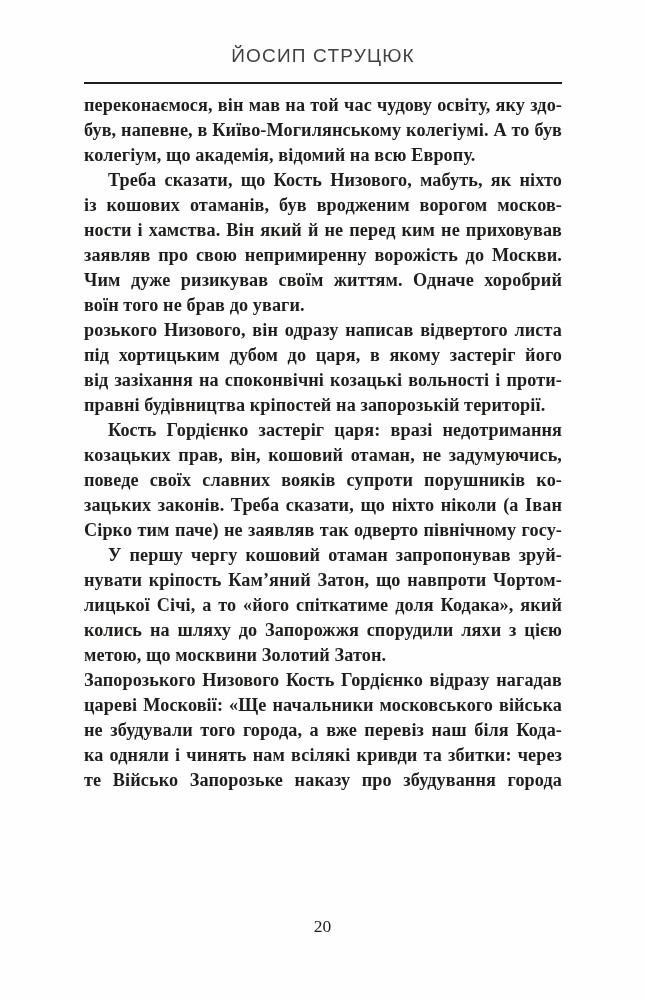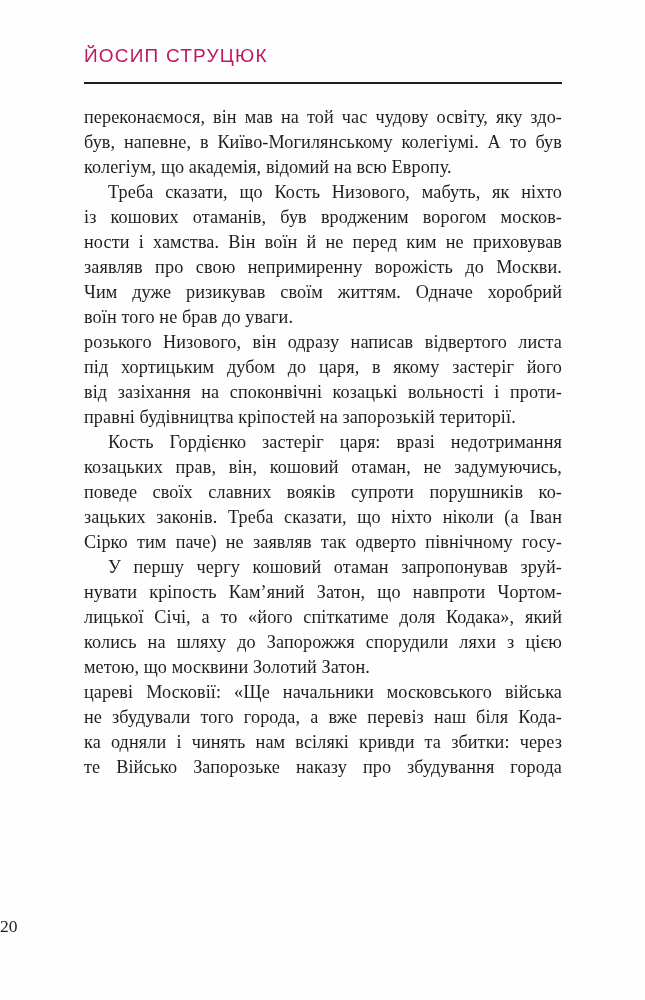--- a/index.html
+++ b/index.html
@@ -19,35 +19,37 @@
   }
   .running-header {
     position: absolute;
     left: 84px;
     top: 45px;
     width: 478px;
     font-family: "Liberation Sans", sans-serif;
     font-size: 19px;
     font-weight: 400;
     letter-spacing: 1.2px;
-    color: #be185d;
+    color: #404040;
+    text-align: center;
   }
   .header-rule {
     position: absolute;
     left: 84px;
     top: 82px;
     width: 478px;
     height: 2px;
     background: #1e1e1c;
   }
   .page-body {
     position: absolute;
     left: 84px;
-    top: 105px;
+    top: 93px;
     width: 478px;
+    font-weight: bold;
   }
   .paragraph {
     margin: 0;
     padding: 0;
   }
   .line {
     font-size: 18.2px;
     line-height: 25px;
     text-align: justify;
     text-align-last: justify;
@@ -58,20 +60,21 @@
     text-indent: 24px;
   }
   .line.par-end {
     text-align-last: left;
   }
   .page-number {
     position: absolute;
     left: 0;
     top: 916px;
     width: 100%;
+    text-align: center;
     font-size: 17.5px;
     color: #1e1e1c;
   }
 </style>
 </head>
 <body>
 
 <div class="page">
 
   <div class="running-header">ЙОСИП СТРУЦЮК</div>
@@ -80,21 +83,21 @@
 
   <div class="page-body">
       <div class="paragraph">
         <div class="line">переконаємося, він мав на той час чудову освіту, яку здо-</div>
         <div class="line">був, напевне, в Київо-Могилянському колегіумі. А то був</div>
         <div class="line par-end">колегіум, що академія, відомий на всю Европу.</div>
       </div>
       <div class="paragraph">
         <div class="line indent-first">Треба сказати, що Кость Низового, мабуть, як ніхто</div>
         <div class="line">із кошових отаманів, був вродженим ворогом москов-</div>
-        <div class="line">ности і хамства. Він воїн й не перед ким не приховував</div>
+        <div class="line">ности і хамства. Він який й не перед ким не приховував</div>
         <div class="line">заявляв про свою непримиренну ворожість до Москви.</div>
         <div class="line">Чим дуже ризикував своїм життям. Одначе хоробрий</div>
         <div class="line par-end">воїн того не брав до уваги.</div>
       </div>
       <div class="paragraph">
         <div class="line">розького Низового, він одразу написав відвертого листа</div>
         <div class="line">під хортицьким дубом до царя, в якому застеріг його</div>
         <div class="line">від зазіхання на споконвічні козацькі вольності і проти-</div>
         <div class="line par-end">правні будівництва кріпостей на запорозькій території.</div>
       </div>
@@ -106,20 +109,21 @@
         <div class="line">Сірко тим паче) не заявляв так одверто північному госу-</div>
       </div>
       <div class="paragraph">
         <div class="line indent-first">У першу чергу кошовий отаман запропонував зруй-</div>
         <div class="line">нувати кріпость Кам’яний Затон, що навпроти Чортом-</div>
         <div class="line">лицької Січі, а то «його спіткатиме доля Кодака», який</div>
         <div class="line">колись на шляху до Запорожжя спорудили ляхи з цією</div>
         <div class="line par-end">метою, що москвини Золотий Затон.</div>
       </div>
       <div class="paragraph">
+        <div class="line">Запорозького Низового Кость Гордієнко відразу нагадав</div>
         <div class="line">цареві Московії: «Ще начальники московського війська</div>
         <div class="line">не збудували того города, а вже перевіз наш біля Кода-</div>
         <div class="line">ка одняли і чинять нам всілякі кривди та збитки: через</div>
         <div class="line">те Військо Запорозьке наказу про збудування города</div>
       </div>
     </div>
 
   <div class="page-number">20</div>
 
 </div>

